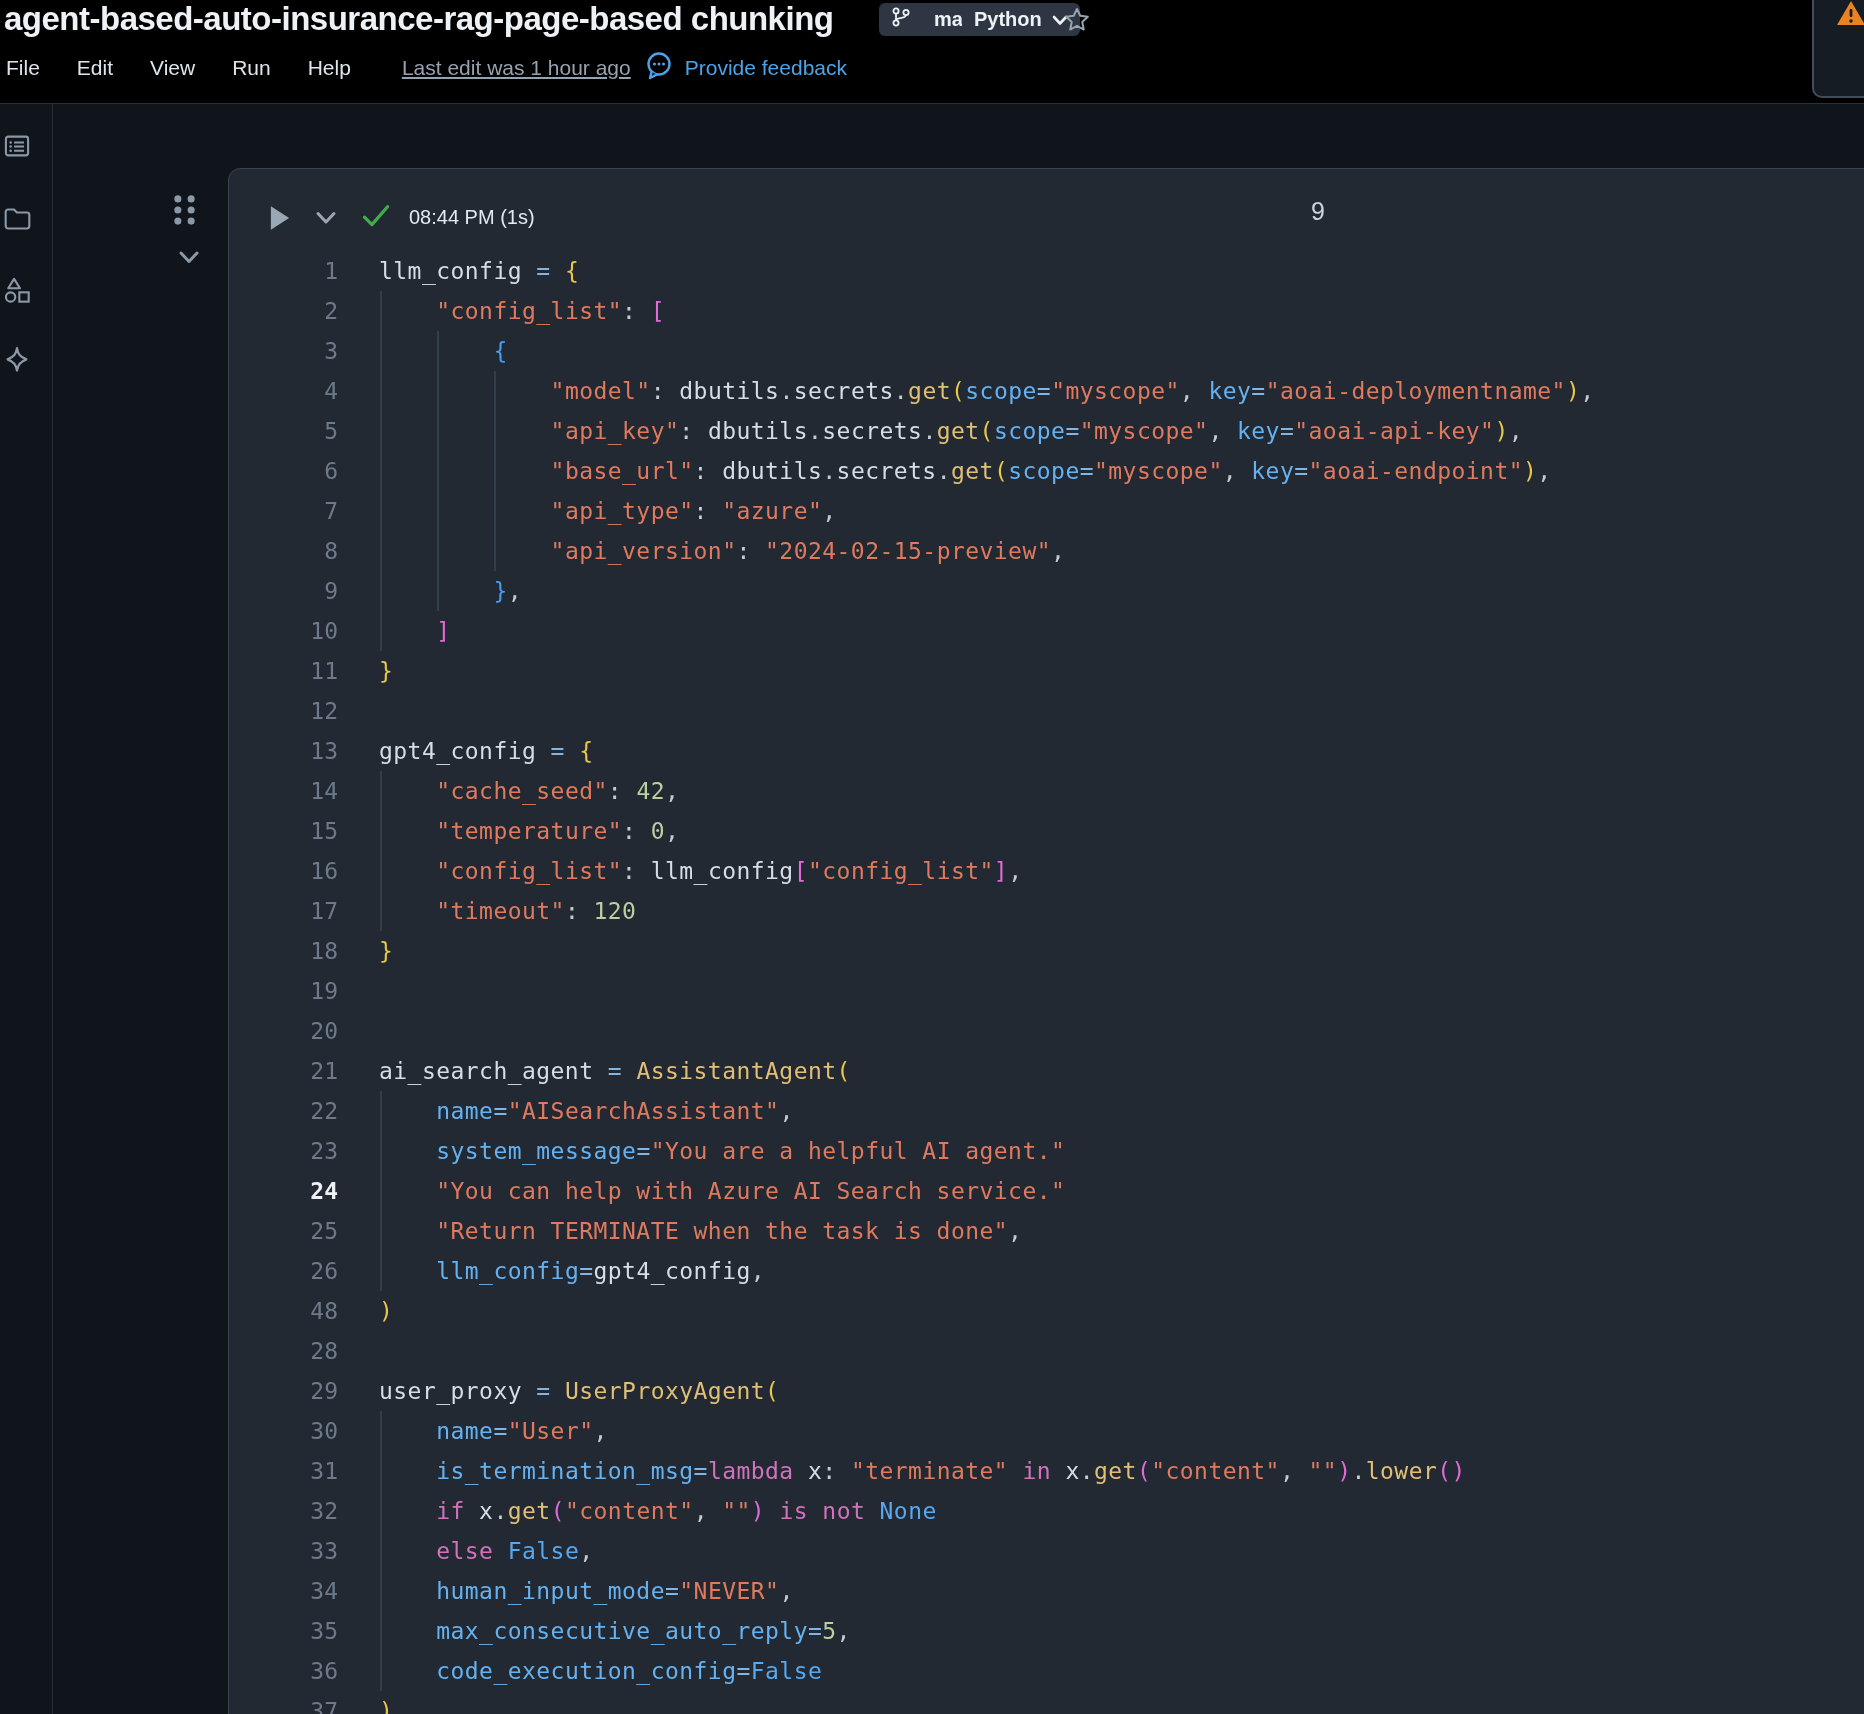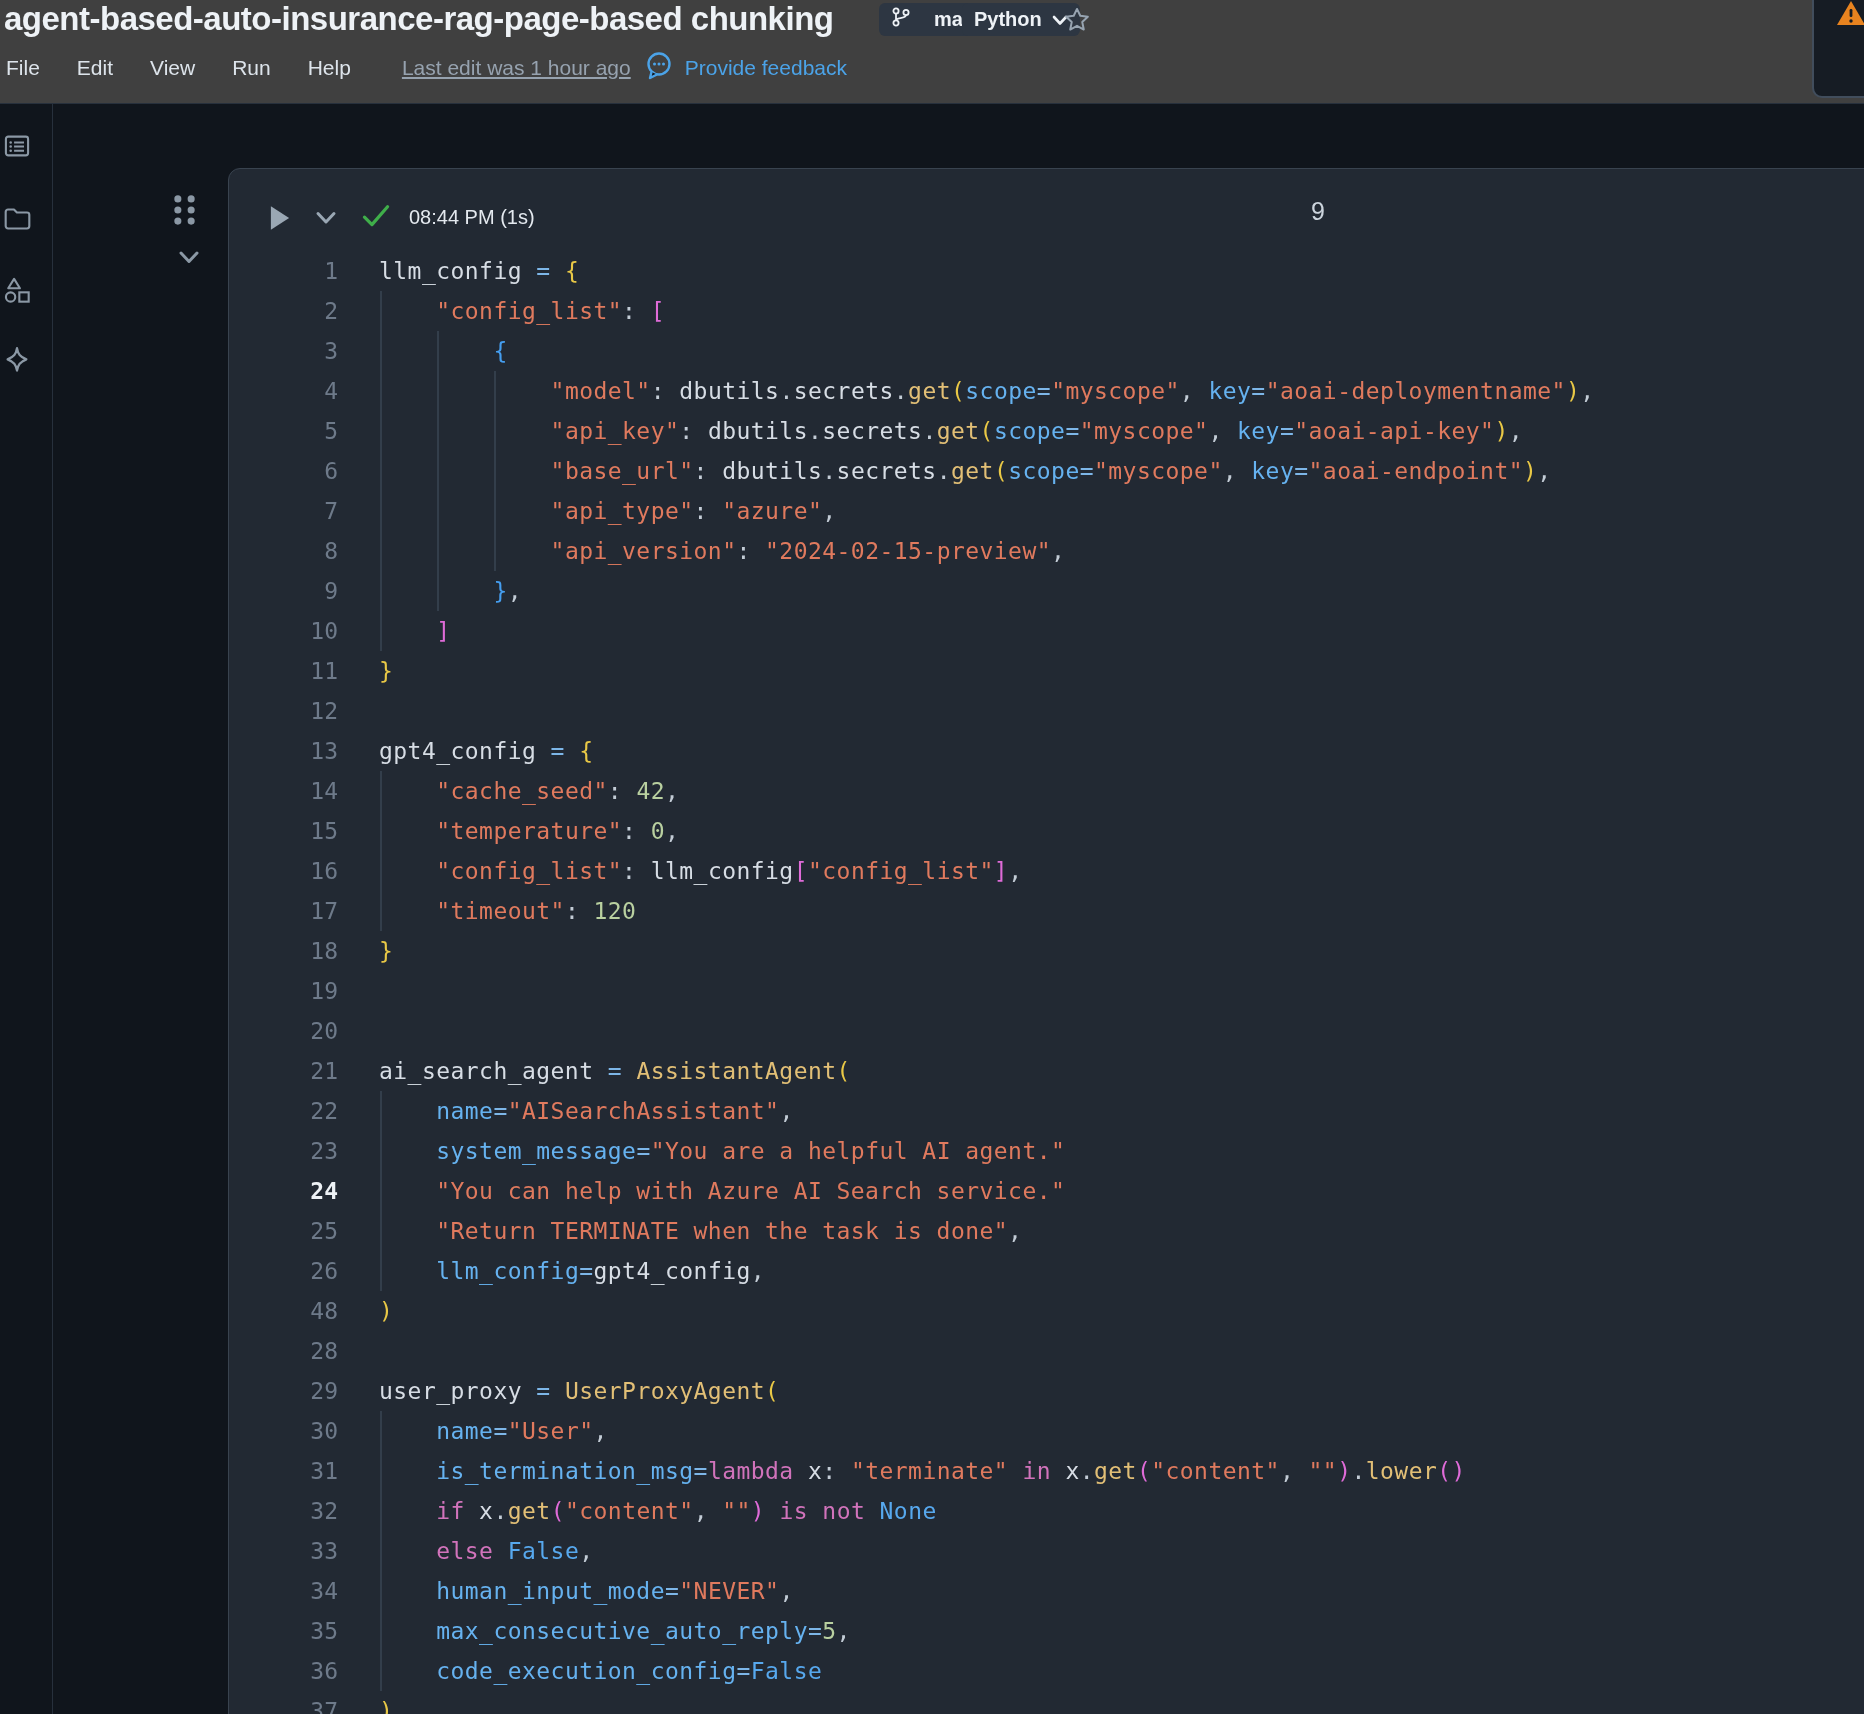--- a/index.html
+++ b/index.html
@@ -5,21 +5,21 @@
   * { margin:0; padding:0; box-sizing:border-box; }
   html,body {
     width:1864px; height:1714px; overflow:hidden;
     background:#10151c;
     font-family:"Liberation Sans", sans-serif;
     -webkit-font-smoothing:antialiased;
   }
 
   
   .header { position:absolute; left:0; top:0; width:1864px; height:104px;
-            background:#404040; border-bottom:1px solid #27303c; z-index:2; }
+            background:#000000; border-bottom:1px solid #27303c; z-index:2; }
   .nb-title { position:absolute; left:4px; top:0px; font-size:33px; font-weight:700;
               color:#eef2f6; letter-spacing:-0.5px; white-space:nowrap; }
   .badge { position:absolute; top:3px; height:33px; background:#2d3642; border-radius:6px;
            display:flex; align-items:center; color:#eef2f6; font-weight:700; font-size:20px;
            padding:0 12px; cursor:pointer; }
   .badge-branch { left:879px; gap:23px; }
   .badge-lang   { left:962px; gap:10px;justify-content:space-between; }
   .star-btn { position:absolute; left:1060px; top:3px; width:34px; height:34px;
               display:flex; align-items:center; justify-content:center; cursor:pointer; }
 

